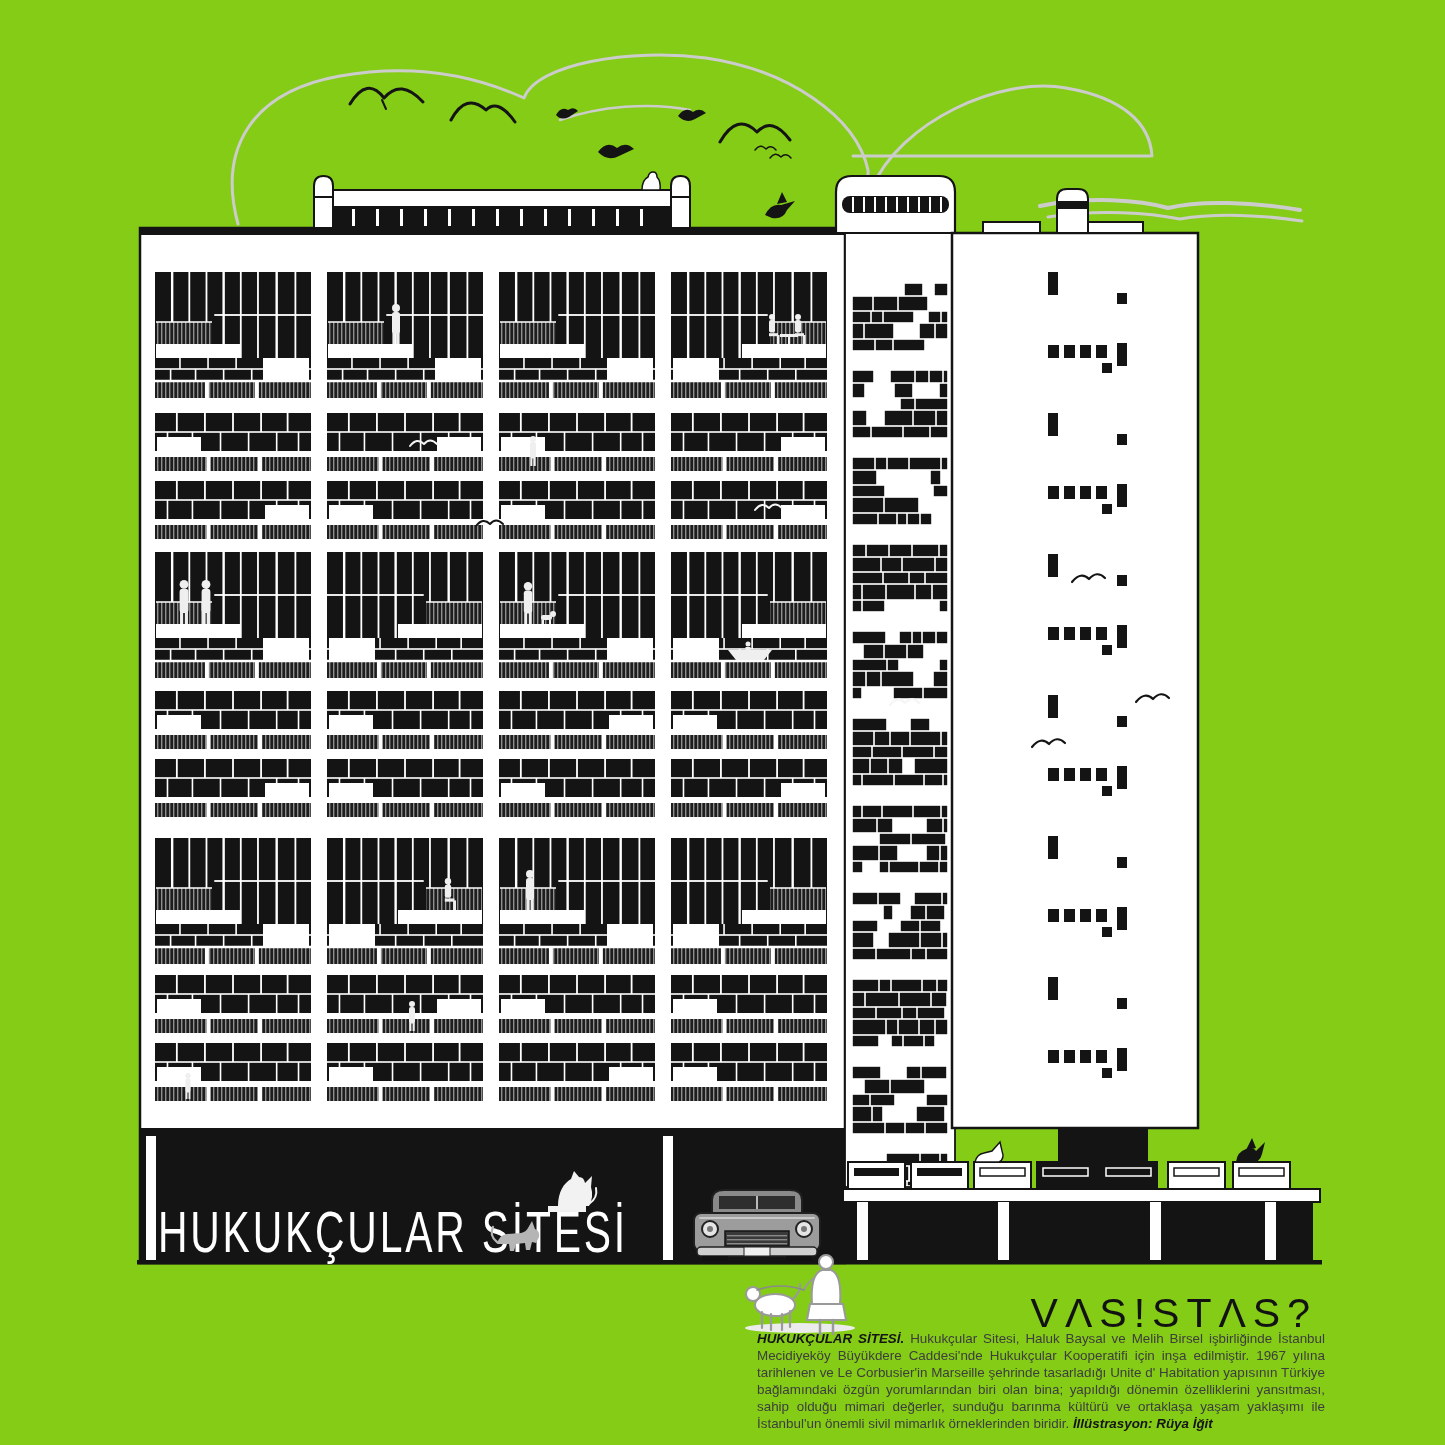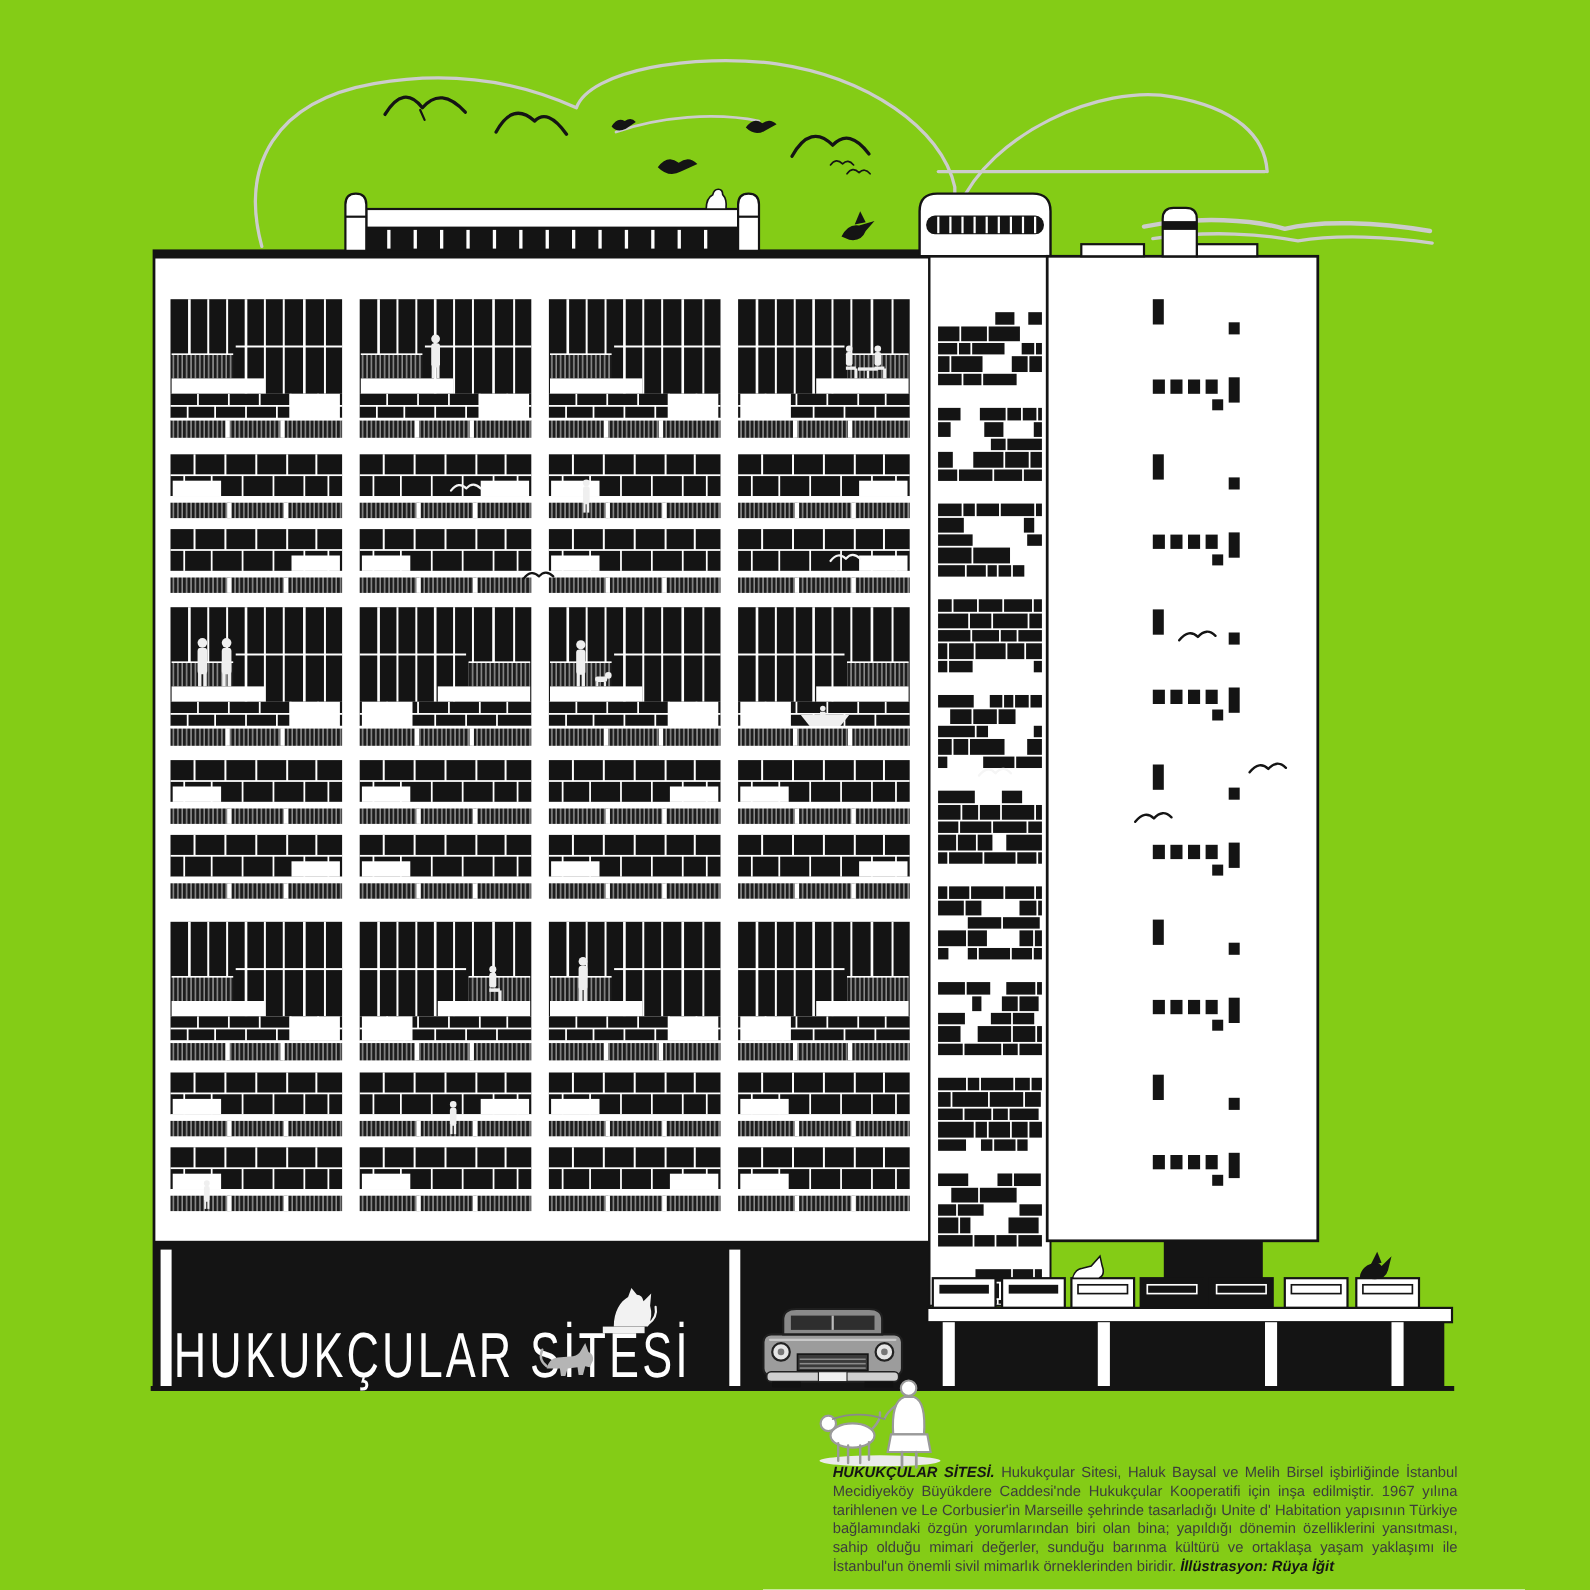--- a/index.html
+++ b/index.html
@@ -1355,13 +1355,14 @@
         <path d="M804 1290 Q780 1282 757 1290" fill="none" stroke="#8a8a8a" stroke-width="1.6" stroke-linecap="round" stroke-linejoin="round"></path>
       </g>
   </svg>
 
   <div class="caption">
     <b>HUKUKÇULAR SİTESİ.</b>
     <span>Hukukçular Sitesi, Haluk Baysal ve Melih Birsel işbirliğinde İstanbul Mecidiyeköy Büyükdere Caddesi'nde Hukukçular Kooperatifi için inşa edilmiştir. 1967 yılına tarihlenen ve Le Corbusier'in Marseille şehrinde tasarladığı Unite d' Habitation yapısının Türkiye bağlamındaki özgün yorumlarından biri olan bina; yapıldığı dönemin özelliklerini yansıtması, sahip olduğu mimari değerler, sunduğu barınma kültürü ve ortaklaşa yaşam yaklaşımı ile İstanbul'un önemli sivil mimarlık örneklerinden biridir.</span>
     <b>İllüstrasyon: Rüya İğit</b>
   </div>
 
+  <div class="logo">VΛS!STΛS?</div>
 </div>
 
 </body></html>

